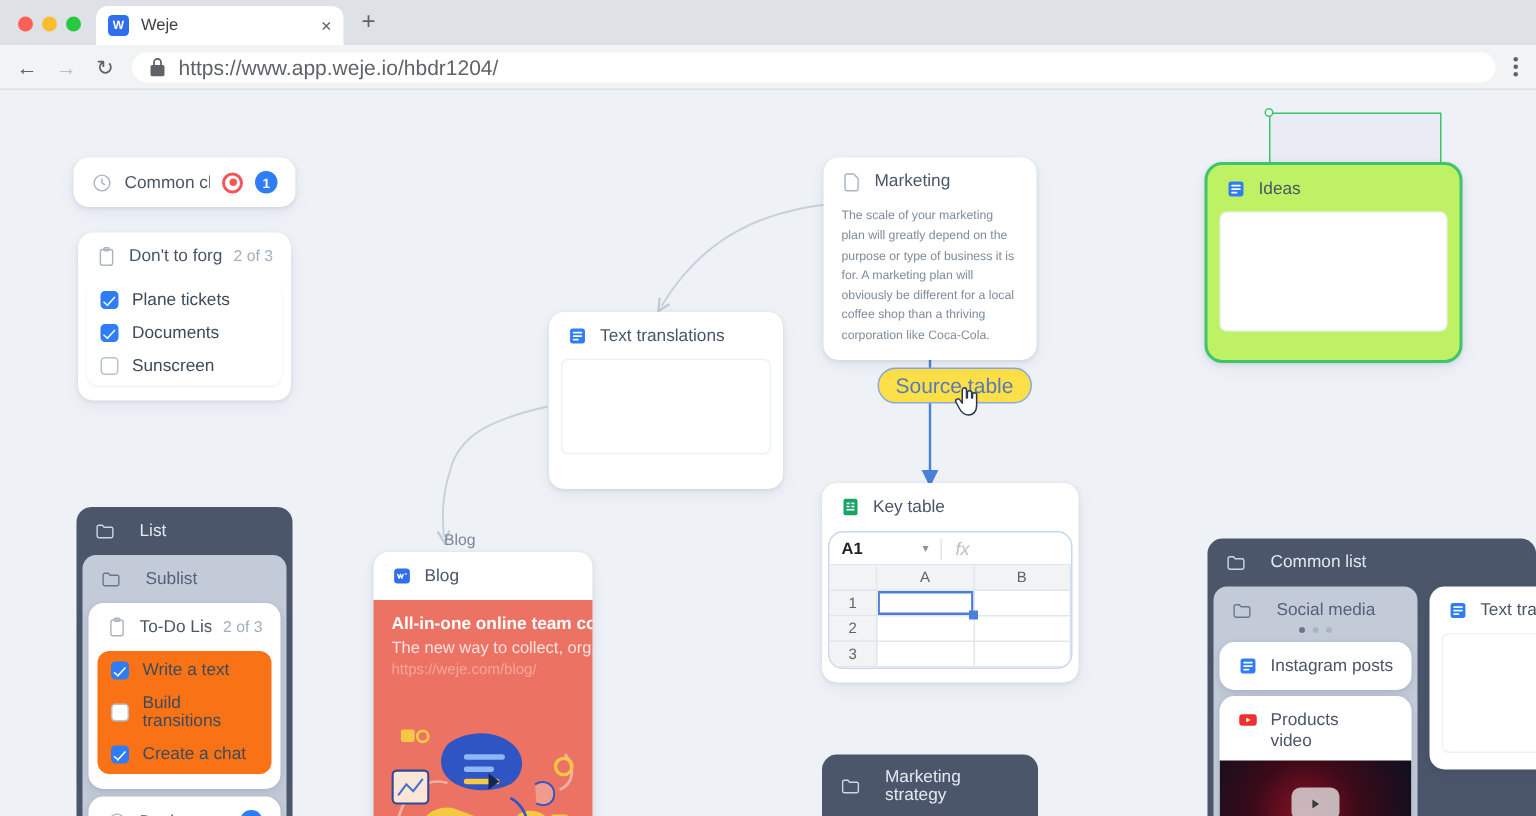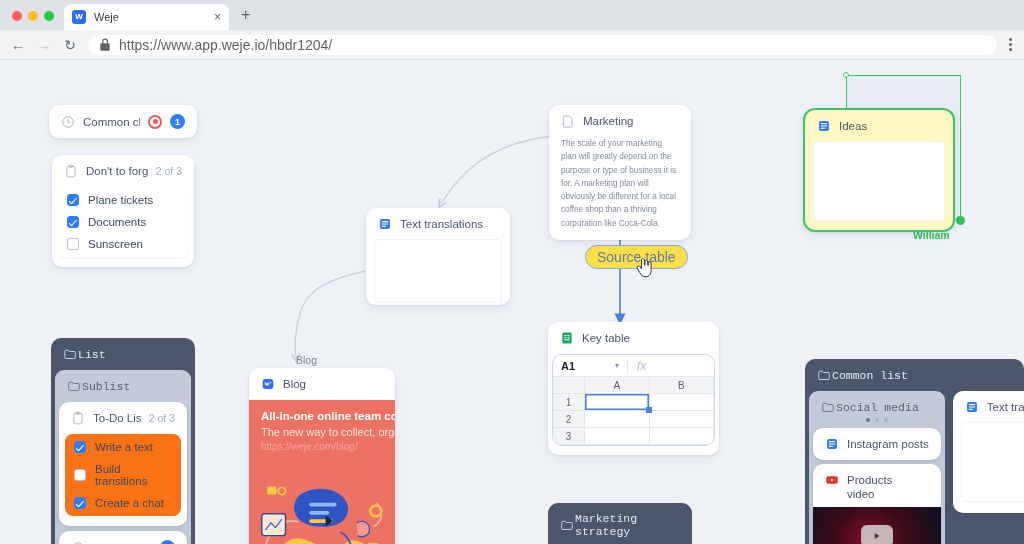--- a/index.html
+++ b/index.html
@@ -89,21 +89,21 @@
     width: 14px; height: 14px; border-radius: 50%;
     border: 2.5px solid #f1575b; background: #fff; position: relative;
   }
   .rec-dot:after {
     content: ""; position: absolute; inset: 2.5px; border-radius: 50%; background: #f1575b;
   }
 
   
   .grp-dark { background: #4b566b; border-radius: 10px 10px 10px 10px; }
   .grp-mid  { background: #c3cbd9; }
-  .grp-head { display: flex; align-items: center; gap: 1px; padding: 9px 12px; font-size: 11.5px; font-family: Liberation Mono, monospace; }
+  .grp-head { display: flex; align-items: center; gap: 16px; padding: 9px 12px; font-size: 11.5px; }
   .grp-dark .grp-head { color: #e4e9f1; }
   .grp-mid  .grp-head { color: #55607a; }
 
   
   .edge-label {
     position: absolute; font-size: 10.5px; color: #7b8799; background: transparent;
     white-space: nowrap;
   }
   .pill {
     position: absolute; background: #fde047; border: 1.3px solid #86a9e8;
@@ -321,21 +321,21 @@
         <span>
           <svg class="ic" viewBox="0 0 24 24">
               <path d="M6 3.5h8l5 5v12a2 2 0 0 1-2 2H6a2 2 0 0 1-2-2V5.5a2 2 0 0 1 2-2z" fill="none" stroke="#aab3c0" stroke-width="1.6"></path>
             </svg>
         </span>
         <span class="title">Marketing</span>
       </div>
       <div style="padding:0 12px; font-size:8.2px; line-height:1.62; color:#7f8b9c;">The scale of your marketing plan will greatly depend on the purpose or type of business it is for. A marketing plan will obviously be different for a local coffee shop than a thriving corporation like Coca-Cola.</div>
     </div>
 
-    <div class="node card" style="left:366px; top:147px; width:144px; padding-bottom:3px;">
+    <div class="node card" style="left:366px; top:147px; width:156px; padding-bottom:24px;">
       <div class="card-head">
         <span>
           <svg class="ic" viewBox="0 0 24 24">
               <rect x="3.5" y="3.5" width="17" height="17" rx="3" fill="#2f7df6"></rect>
               <rect x="6.5" y="7" width="11" height="2" rx="1" fill="#fff"></rect>
               <rect x="6.5" y="11" width="11" height="2" rx="1" fill="#fff"></rect>
               <rect x="6.5" y="15" width="7" height="2" rx="1" fill="#fff"></rect>
             </svg>
         </span>
         <span class="title">Text translations</span>
@@ -432,21 +432,21 @@
         </div>
         <div class="grp-mid" style="margin:0 4px; border-radius:9px; height:26px;"></div>
       </div>
     </div>
 
     <div class="collab-rect" style="left:846px; top:14px; width:115px; height:145px;"></div>
     <div class="collab-handle-o" style="left:843px; top:11px;"></div>
     <div class="collab-handle-f" style="left:956px; top:155px;"></div>
     <div class="collab-name" style="left:913px; top:168px;">William</div>
 
-    <div class="node card sel-green" style="left:803px; top:47px; width:152px; padding-bottom:10px; background:#fef9c3;">
+    <div class="node card sel-green" style="left:803px; top:47px; width:172px; padding-bottom:20px; background:#bef264;">
       <div class="card-head">
         <span>
           <svg class="ic" viewBox="0 0 24 24">
               <rect x="3.5" y="3.5" width="17" height="17" rx="3" fill="#2f7df6"></rect>
               <rect x="6.5" y="7" width="11" height="2" rx="1" fill="#fff"></rect>
               <rect x="6.5" y="11" width="11" height="2" rx="1" fill="#fff"></rect>
               <rect x="6.5" y="15" width="7" height="2" rx="1" fill="#fff"></rect>
             </svg>
         </span>
         <span class="title">Ideas</span>

